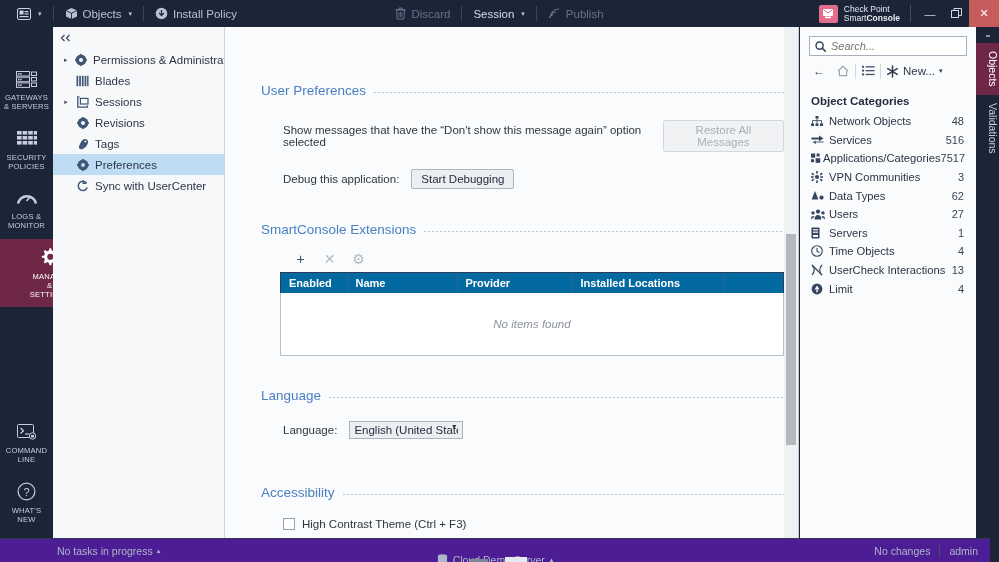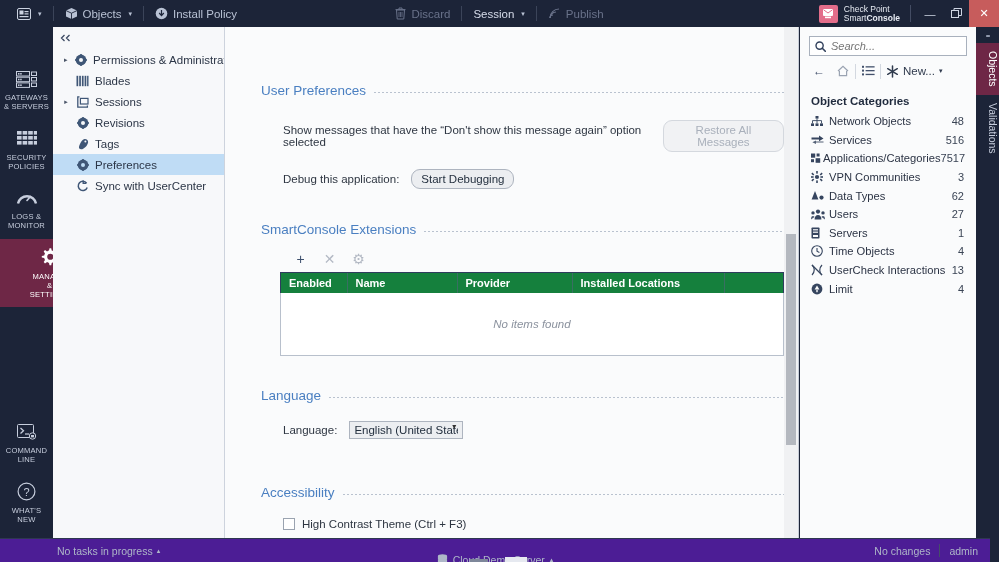--- a/index.html
+++ b/index.html
@@ -119,36 +119,36 @@
     flex: 1; height: 1px;
     background-image: linear-gradient(to right, #b9c2cf 48%, transparent 48%);
     background-size: 4px 1px; background-repeat: repeat-x;
     margin-top: 3px;
   }
   .row { display: flex; align-items: center; gap: 12px; }
   .lbl { font-size: 11.5px; color: #2e3642; }
   .btn {
     font-size: 11.5px; padding: 3px 9px;
     border: 1px solid #adb4bf; background: #eceef1; color: #24303f;
-    cursor: default; border-radius: 9px;
+    cursor: default; border-radius: 2px;
   }
   .btn.disabled { color: #a9b0bb; background: #f1f2f4; border-color: #d4d8de; }
 
   
   .tbl-toolbar { display: flex; align-items: center; gap: 0; padding-left: 6px; }
   .tb-icon {
     width: 29px; height: 21px; display: flex; align-items: center; justify-content: center;
     color: #3d4f6d; font-size: 14px; cursor: default;
   }
   .tb-icon.dis { color: #b3b9c4; }
   .vsep { width: 1px; height: 15px; background: #d3d8e0; }
 
   table.ext { width: 100%; border-collapse: collapse; font-size: 11px; }
   table.ext th {
-    background: #15803d; color: #fff; text-align: left;
+    background: #0369a1; color: #fff; text-align: left;
     font-size: 11px; font-weight: bold;
     padding: 4px 8px; border-right: 1px solid #55618090;
   }
   table.ext th:last-child { border-right: none; }
   .tbl-body {
     border: 1px solid #b8c0cc; border-top: none;
     background: #fff; height: 63px;
     display: flex; align-items: center; justify-content: center;
     color: #8b929e; font-style: italic; font-size: 11.5px;
   }

